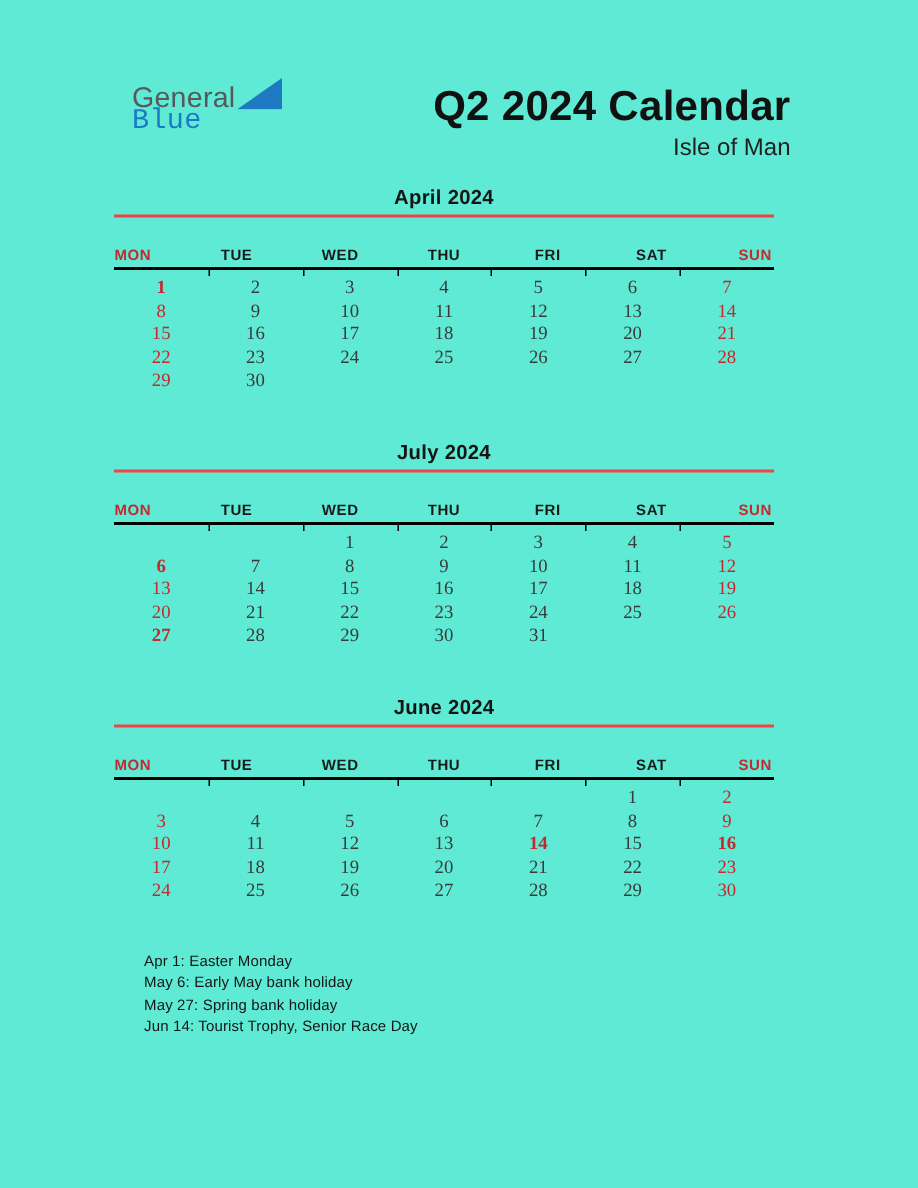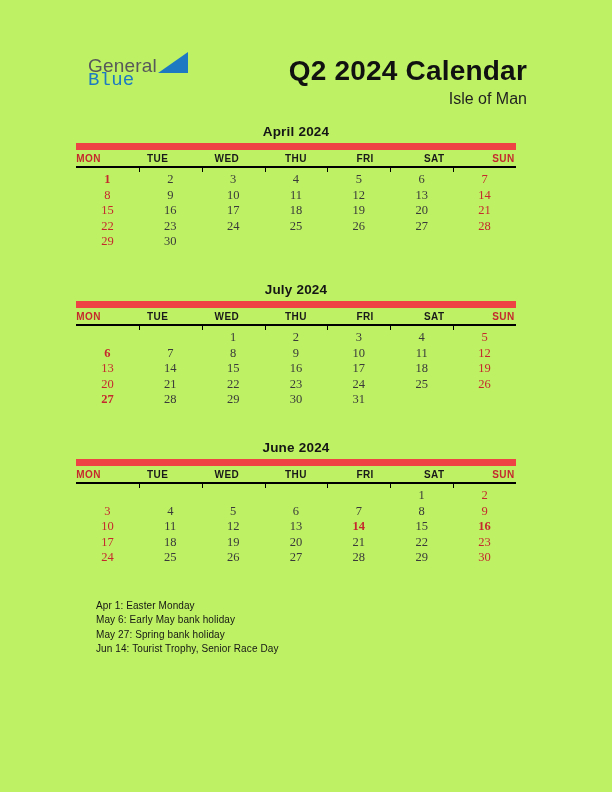--- a/index.html
+++ b/index.html
@@ -1,20 +1,20 @@
 <!DOCTYPE html>
 <html style="--red: #c5292e;"><head>
 <meta charset="utf-8">
 <style>
   html,body { margin:0; padding:0; background:#e8e8e8; }
   .page {
     position:relative;
     width:612px; height:792px;
     margin:0 auto;
-    background:#bef264;
+    background:#5eead4;
     font-family:"Liberation Sans", sans-serif;
     overflow:hidden;
   }
 
   
   .logo {
     position:absolute; left:88px; top:52px; width:104px;
     line-height:1;
   }
   .logo-line1 { display:flex; align-items:flex-end; }
@@ -38,23 +38,23 @@
   .content { position:absolute; left:76px; top:124px; width:440px; }
 
   .month { margin-bottom:32px; }
   .month-title {
     text-align:center; font-size:13.5px; font-weight:bold;
     color:#151515; margin-bottom:4px; letter-spacing:0.2px;
   }
   .cal-header {
     position:relative;
     display:grid; grid-template-columns:repeat(7,1fr);
-    border-top:7px solid #ef4444;
+    border-top:2px solid #ef4444;
     border-bottom:2px solid #000000;
-    padding:3px 0 2px 0;
+    padding:20px 0 2px 0;
     gap:44px;
   }
   .dh {
     text-align:center; font-size:10px; font-weight:bold;
     color:#1a1a1a; letter-spacing:0.4px;
   }
   .dh.red { color:var(--red); }
   .tick {
     position:absolute; top:100%; width:1px; height:4px;
     background:#000000; margin-top:2px;

